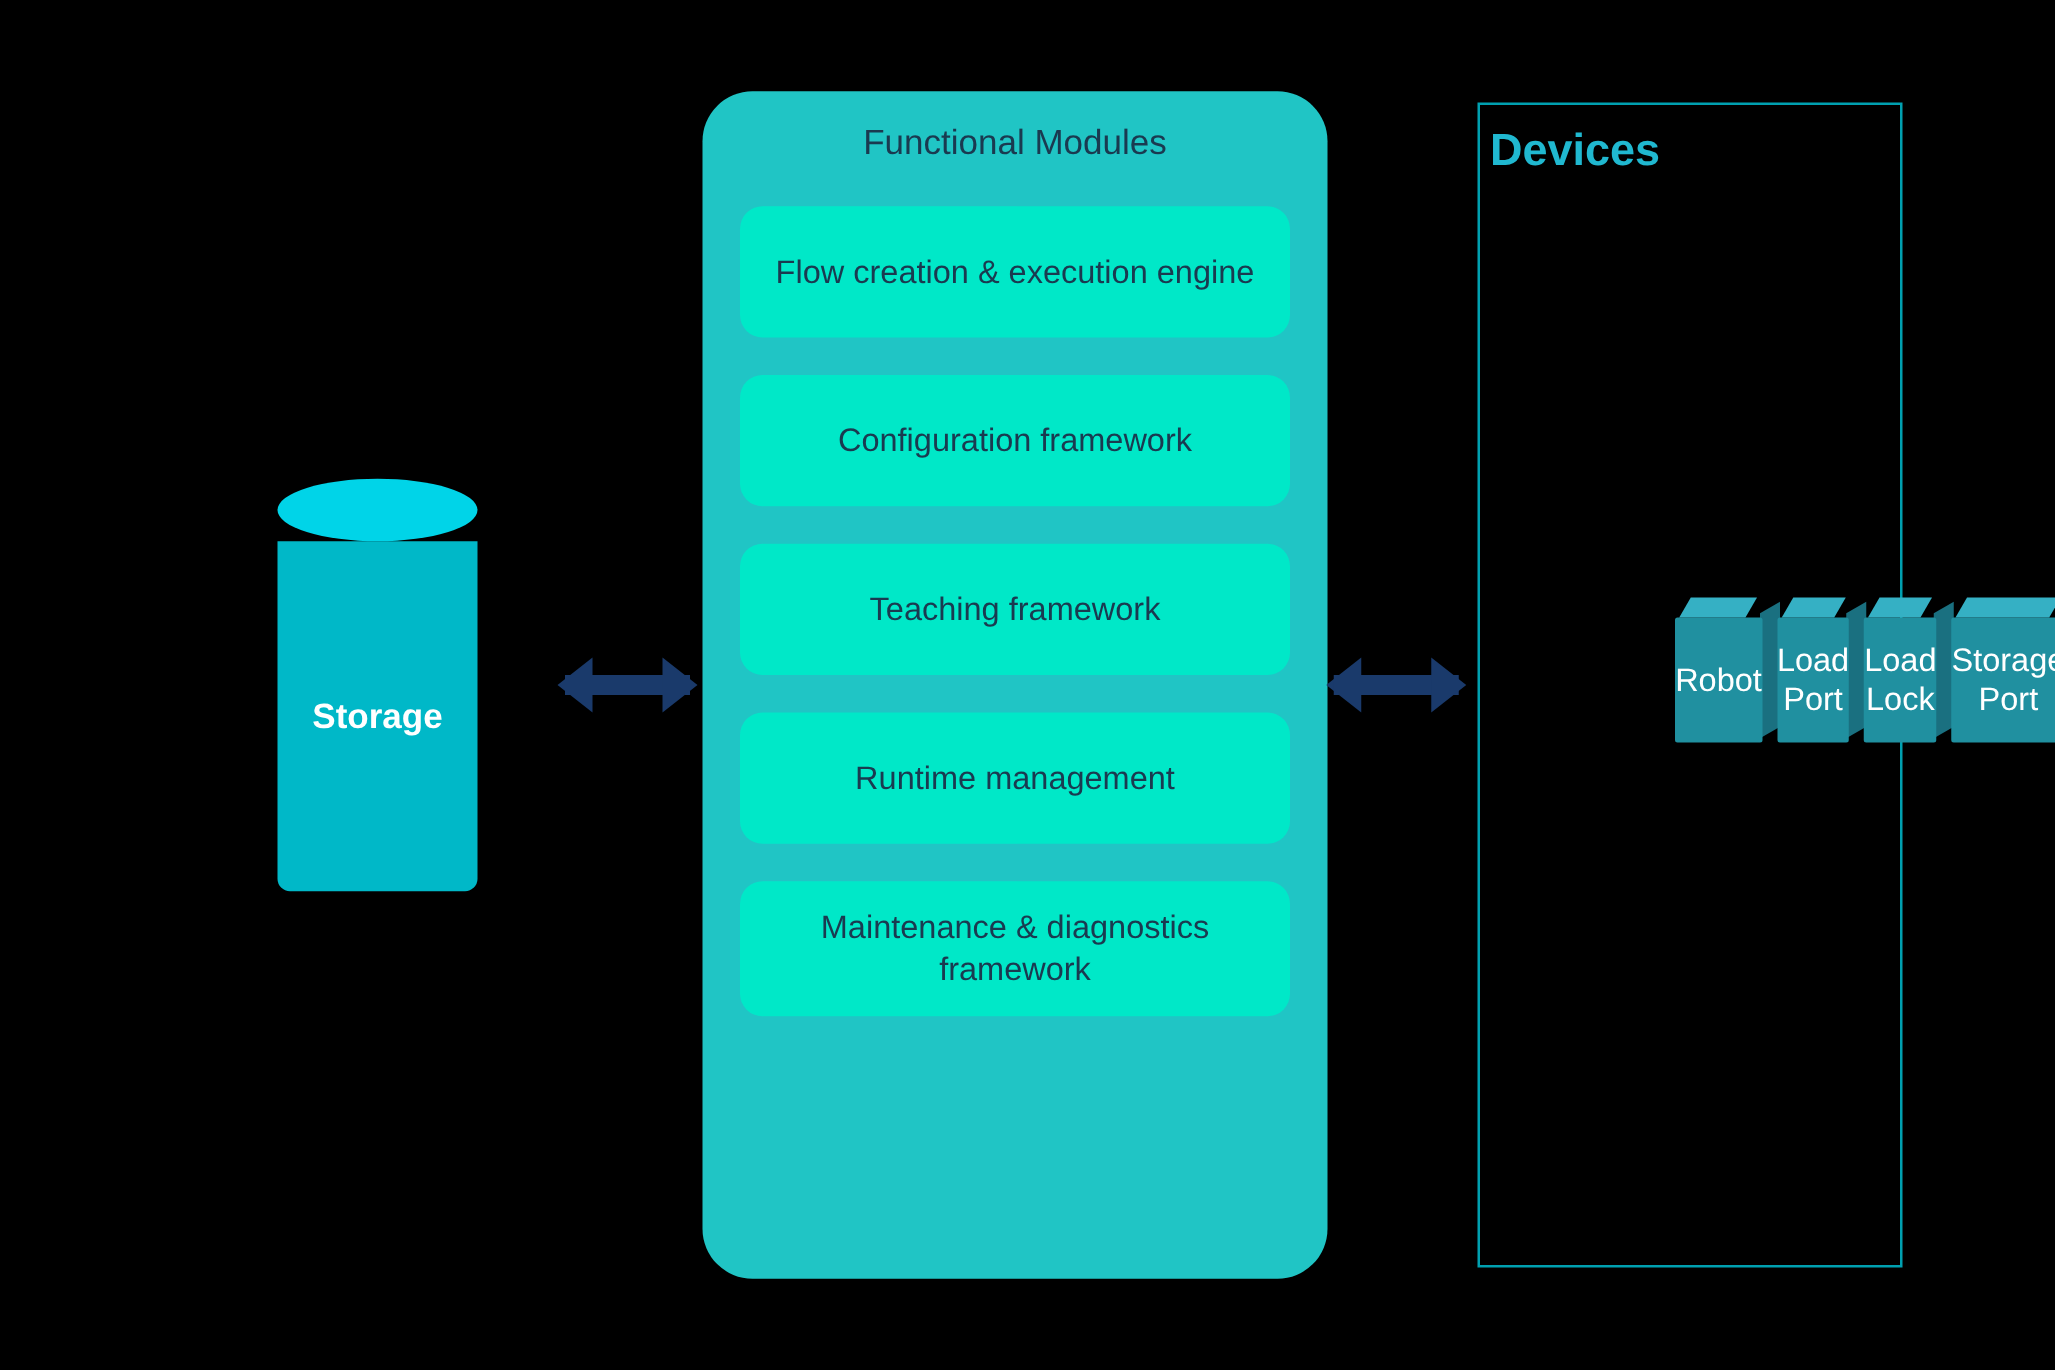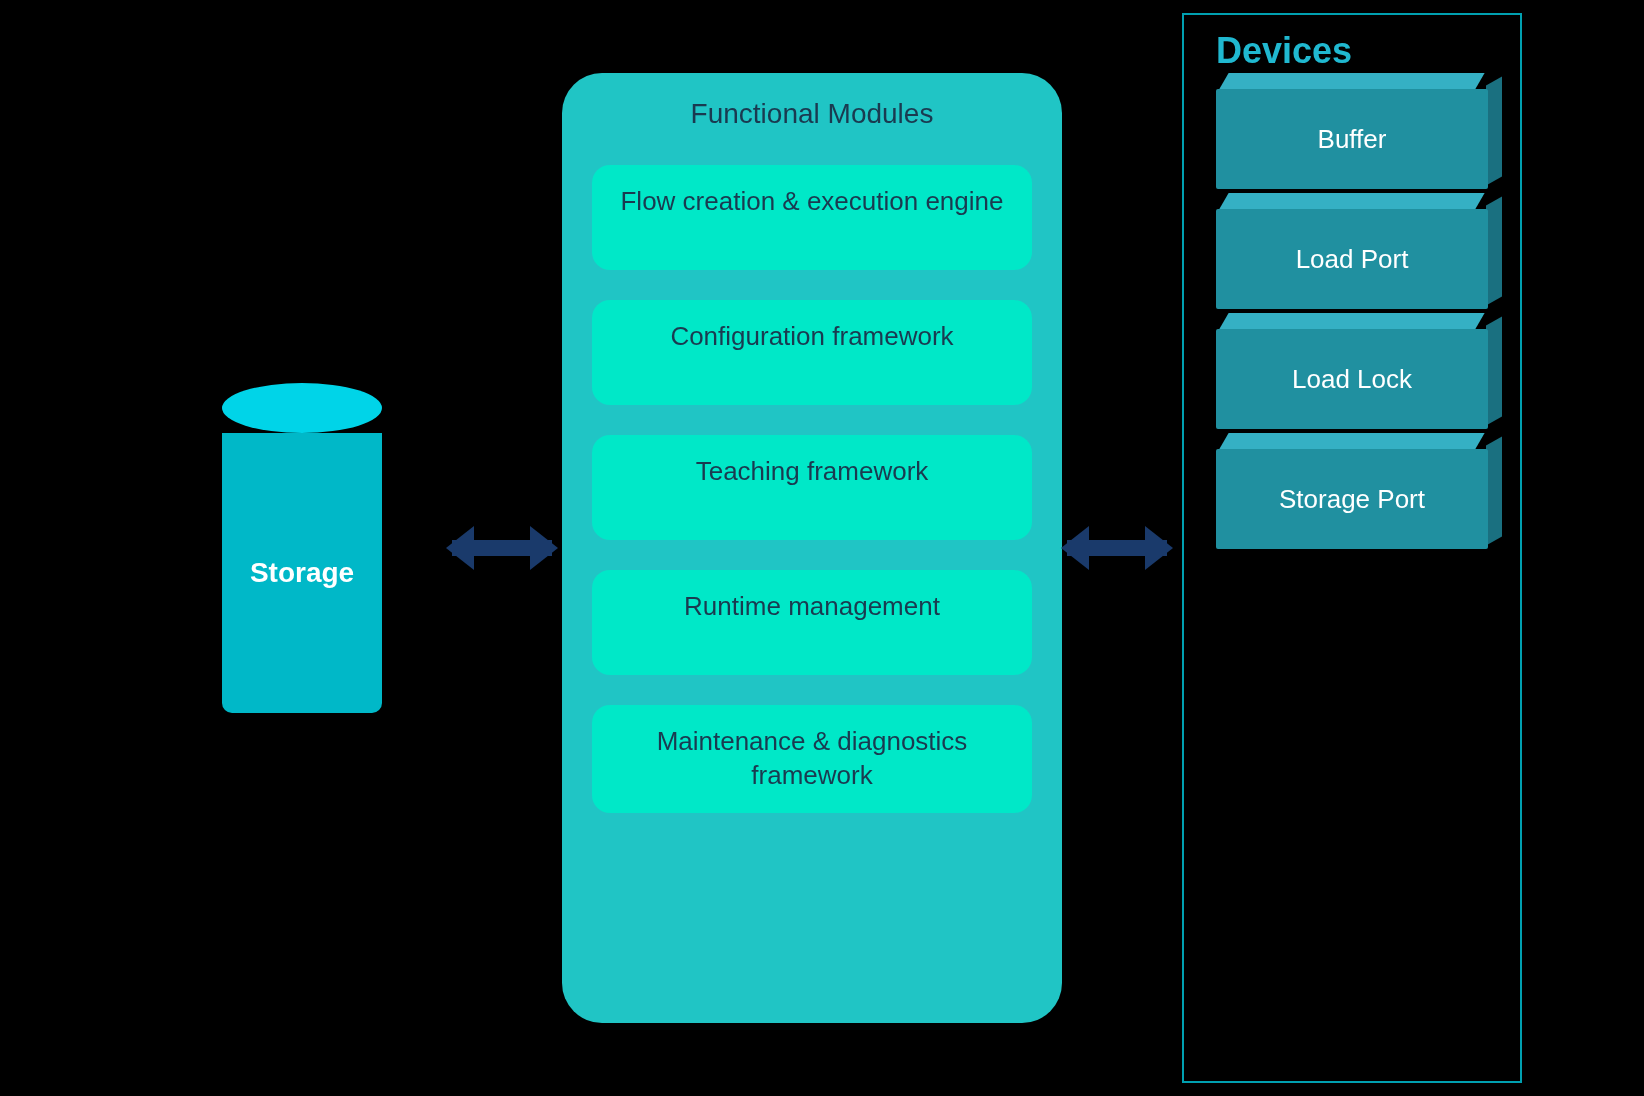--- a/index.html
+++ b/index.html
@@ -138,41 +138,42 @@
       font-size: 28px;
       font-weight: normal;
       margin-bottom: 5px;
     }
 
     .module-box {
       width: 100%;
       background: #00e8c8;
       border-radius: 18px;
       display: flex;
+      align-items: center;
       justify-content: center;
       padding: 20px 15px;
       min-height: 105px;
     }
 
     .module-label {
       color: #1a3a50;
       font-size: 26px;
       text-align: center;
       line-height: 1.3;
     }
 
     
     .devices-section {
       width: 340px;
-      height: 1070px;
+      height: 932px;
       border: 2px solid #00a0b0;
       display: flex;
-      flex-direction: column;
-      align-items: center;
-      padding: 15px 32px;
+      flex-direction: row;
+      align-items: center;
+      padding: 15px 8px;
       gap: 12px;
       position: relative;
       margin-left: 10px;
     }
 
     .devices-title {
       color: #20b8d0;
       font-size: 36px;
       font-weight: bold;
       align-self: flex-start;
@@ -285,21 +286,21 @@
       <div class="arrow-right"></div>
     </div>
   </div>
 
   <div class="devices-section">
     <div class="devices-title">Devices</div>
 
     <div class="device-3d">
       <div class="device-top"></div>
       <div class="device-front">
-        <span class="device-label">Buffer</span>
+        <span class="device-label">Robot</span>
       </div>
       <div class="device-side"></div>
     </div>
 
 
     <div class="device-3d">
       <div class="device-top"></div>
       <div class="device-front">
         <span class="device-label">Load Port</span>
       </div>

